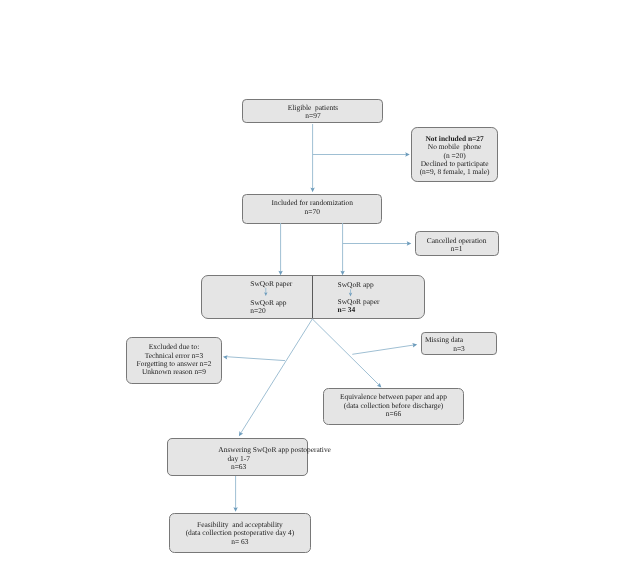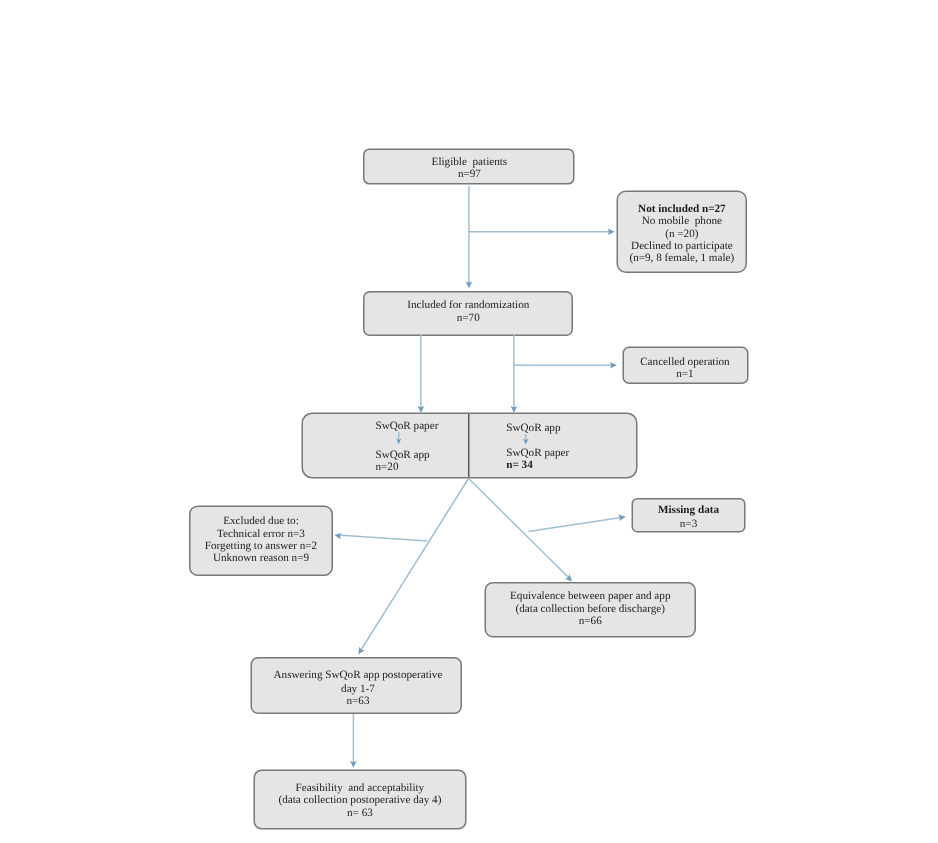--- a/index.html
+++ b/index.html
@@ -84,30 +84,30 @@
   <div class="txt lft" style="left:337.5px;top:250.0px;">SwQoR paper</div>
   <div class="txt lft" style="left:337.5px;top:258.4px;font-weight:bold;">n= 34</div>
 
   <div class="node" style="border-radius:5.8px;left:125.5px;top:288.8px;width:96px;height:46.8px;"></div>
   <div class="txt" style="left:126px;width:96px;top:295.1px;">Excluded due to:</div>
   <div class="txt" style="left:126px;width:96px;top:303.5px;">Technical error n=3</div>
   <div class="txt" style="left:126px;width:96px;top:311.9px;text-align:center;">Forgetting to answer n=2</div>
   <div class="txt" style="left:126px;width:96px;top:320.3px;">Unknown reason n=9</div>
 
   <div class="node" style="border-radius:3.8px;left:420.5px;top:283.5px;width:76.5px;height:23.8px;"></div>
-  <div class="txt" style="left:421px;width:76px;top:288.2px;font-weight:bold;">Missing data</div>
+  <div class="txt" style="left:406px;width:76px;top:288.2px;">Missing data</div>
   <div class="txt" style="left:421px;width:76px;top:296.6px;">n=3</div>
 
   <div class="node" style="border-radius:5.5px;left:323px;top:340px;width:141px;height:36.5px;"></div>
   <div class="txt" style="left:323px;width:141px;top:345.3px;">Equivalence between paper and app</div>
   <div class="txt" style="left:323px;width:141px;top:353.7px;">(data collection before discharge)</div>
   <div class="txt" style="left:323px;width:141px;top:362.1px;">n=66</div>
 
   <div class="node" style="border-radius:5px;left:167.4px;top:390.4px;width:140.5px;height:37.8px;"></div>
-  <div class="txt" style="left:168.4px;width:140.5px;top:398.1px;">Answering SwQoR app postoperative</div>
+  <div class="txt" style="left:168.4px;width:140.5px;top:398.1px;padding-left:36px;">Answering SwQoR app postoperative</div>
   <div class="txt" style="left:168.4px;width:140.5px;top:406.5px;">day 1-7</div>
   <div class="txt" style="left:168.4px;width:140.5px;top:414.9px;">n=63</div>
 
   <div class="node" style="border-radius:5.4px;left:169.3px;top:465px;width:141.3px;height:39.8px;"></div>
   <div class="txt" style="left:169.3px;width:141.3px;top:472.8px;">Feasibility  and acceptability</div>
   <div class="txt" style="left:169.3px;width:141.3px;top:481.2px;">(data collection postoperative day 4)</div>
   <div class="txt" style="left:169.3px;width:141.3px;top:489.6px;">n= 63</div>
 
 </div>
 

